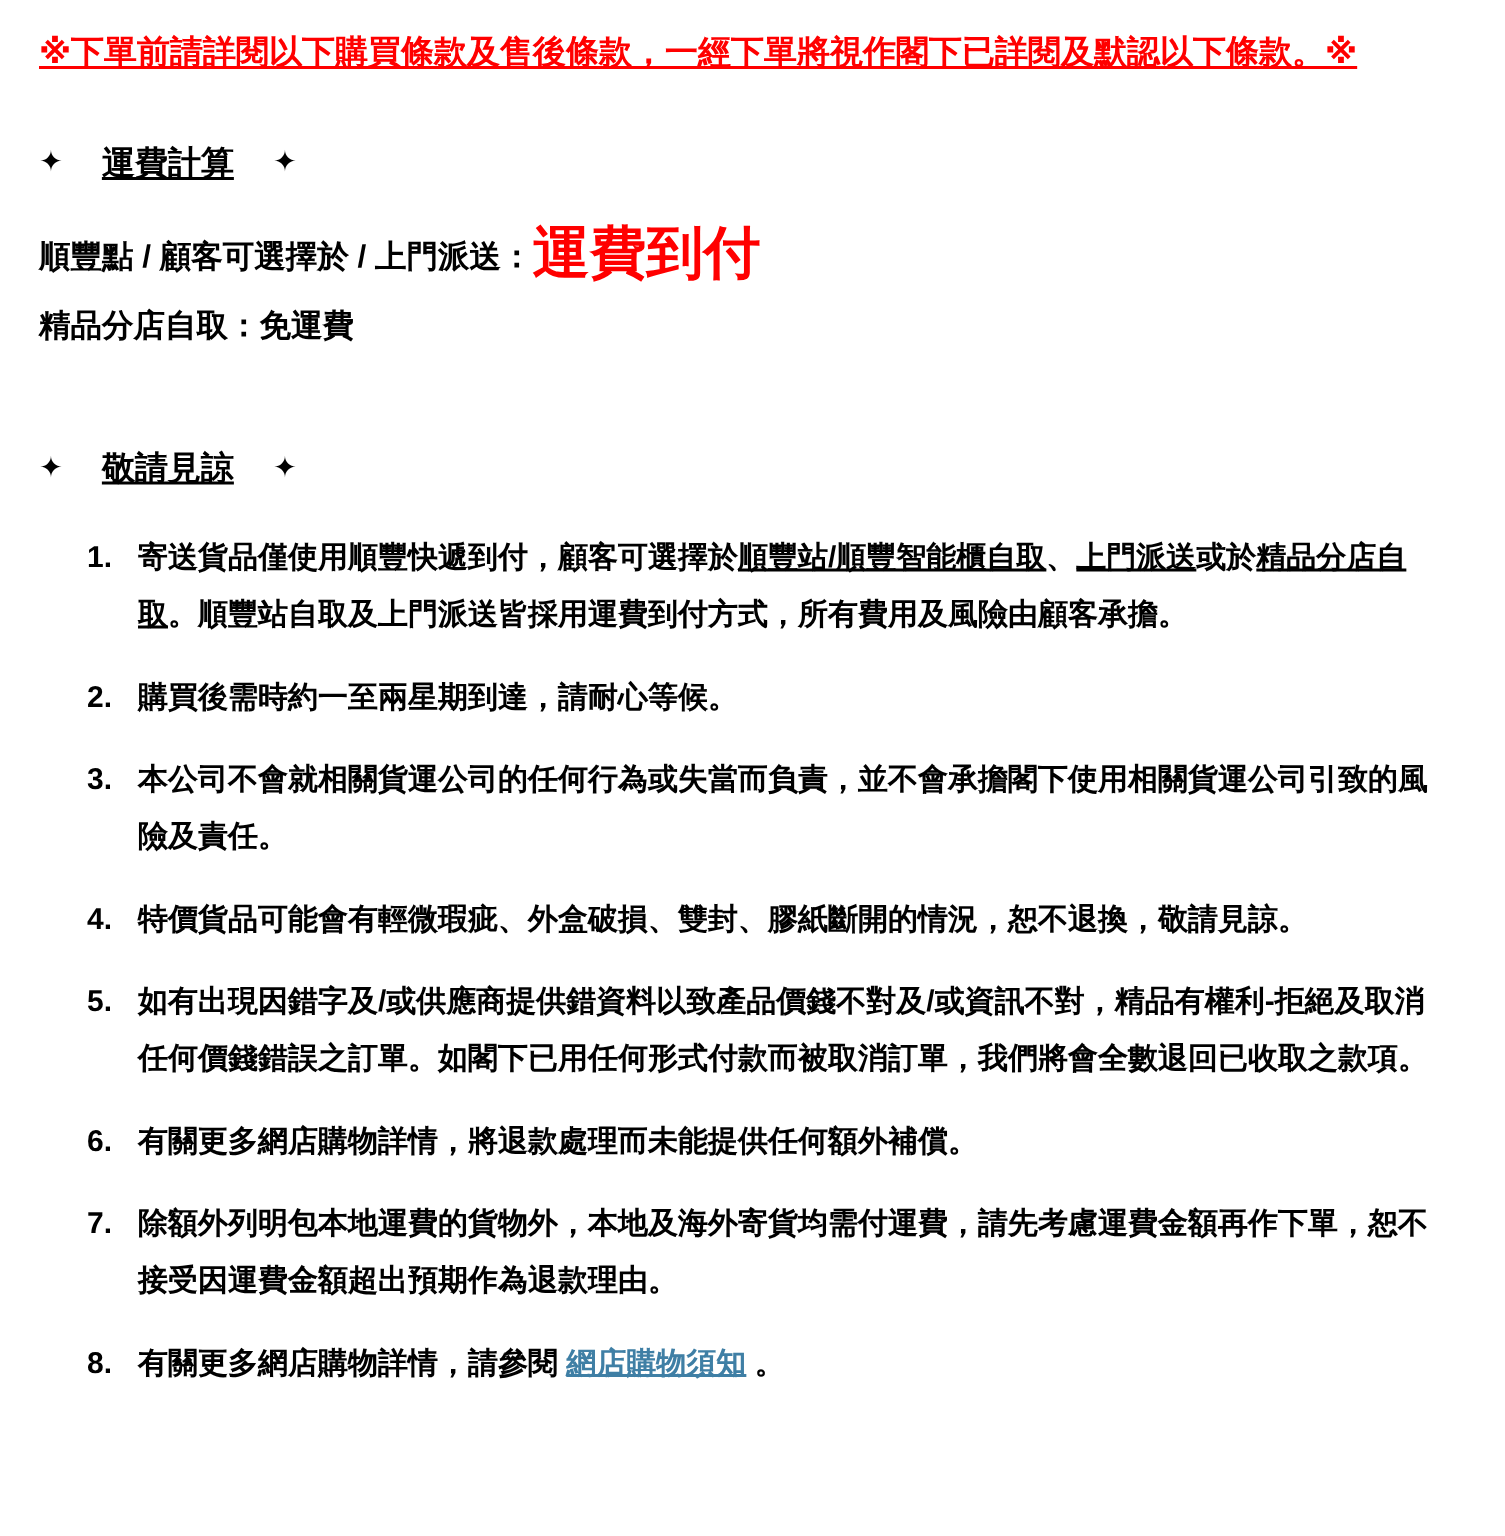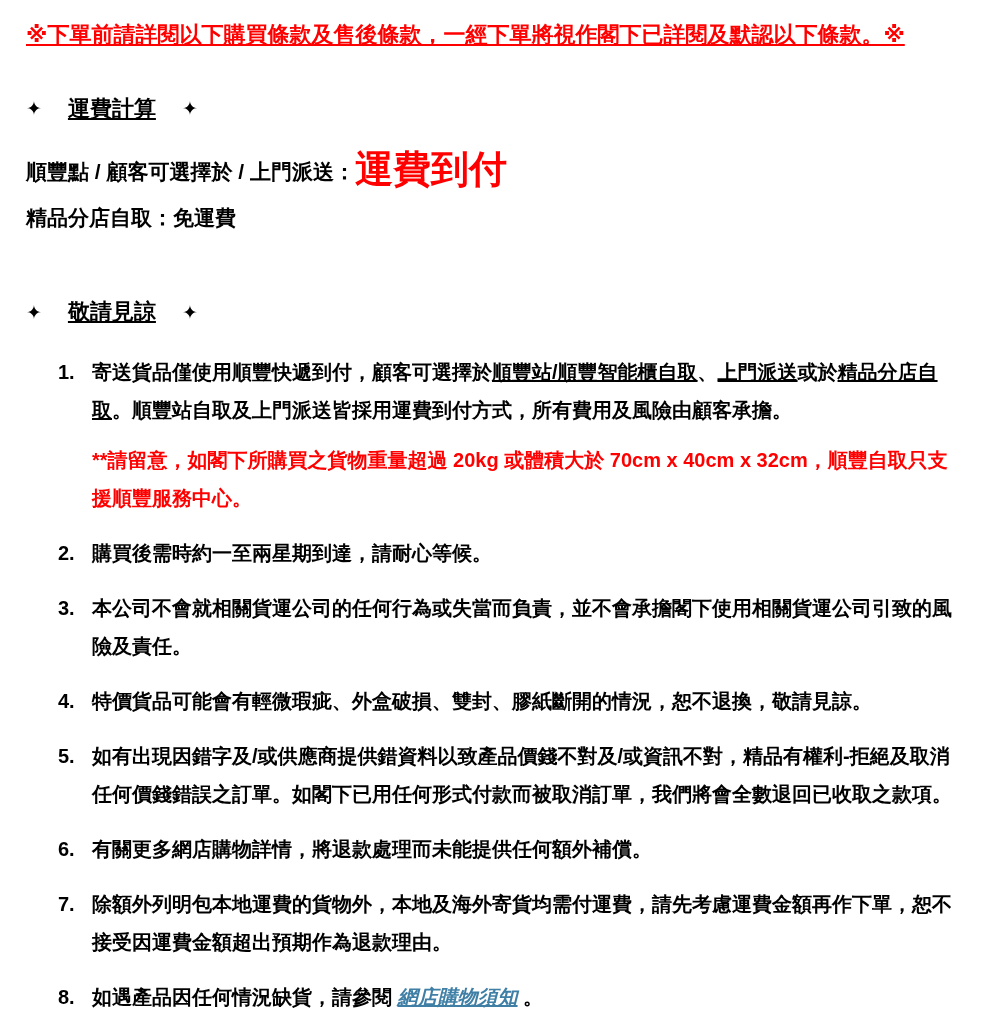--- a/index.html
+++ b/index.html
@@ -24,21 +24,21 @@
   .red-big { color:var(--red,#ff0000); font-size:38px; line-height:1; vertical-align:-3px; }
 
   .terms { list-style:none; margin:26px 0 0 0; padding:0 0 0 32px; }
   .term { display:flex; margin:0 0 17px 0; font-size:20px; }
   .term .num { flex:none; width:26px; margin-right:8px; line-height:1.9; }
   .term .term-body { flex:1; }
   .para { margin:0; line-height:1.9; }
   .para + .para { margin-top:12px; }
   .red-note { color:var(--red,#ff0000); }
   .u { text-decoration:underline; }
-  a.link { color:var(--link,#3f7fa5); text-decoration:underline; cursor:pointer;font-style:italic; }
+  a.link { color:var(--link,#3f7fa5); text-decoration:underline; cursor:pointer; }
 </style>
 </head>
 <body>
 
 <div class="page">
 
   <p class="notice">※下單前請詳閱以下購買條款及售後條款，一經下單將視作閣下已詳閱及默認以下條款。※</p>
 
   <h2 class="section-heading">
     <span class="star">✦</span>
@@ -53,21 +53,20 @@
     <span class="star">✦</span>
     <span class="h-text">敬請見諒</span>
     <span class="star">✦</span>
   </h2>
 
   <ol class="terms">
       <li class="term">
         <span class="num">1.</span>
         <div class="term-body">
           <p class="para"><span>寄送貨品僅使用順豐快遞到付，顧客可選擇於</span><span class="u">順豐站/順豐智能櫃自取</span><span>、</span><span class="u">上門派送</span><span>或於</span><span class="u">精品分店自取</span><span>。順豐站自取及上門派送皆採用運費到付方式，所有費用及風險由顧客承擔。</span></p>
-          <p class="para red-note"><span>**請留意，如閣下所購買之貨物重量超過 20kg 或體積大於 70cm x 40cm x 32cm，順豐自取只支援順豐服務中心。</span></p>
         </div>
       </li>
       <li class="term">
         <span class="num">2.</span>
         <div class="term-body">
           <p class="para"><span>購買後需時約一至兩星期到達，請耐心等候。</span></p>
         </div>
       </li>
       <li class="term">
         <span class="num">3.</span>
@@ -95,18 +94,18 @@
       </li>
       <li class="term">
         <span class="num">7.</span>
         <div class="term-body">
           <p class="para"><span>除額外列明包本地運費的貨物外，本地及海外寄貨均需付運費，請先考慮運費金額再作下單，恕不接受因運費金額超出預期作為退款理由。</span></p>
         </div>
       </li>
       <li class="term">
         <span class="num">8.</span>
         <div class="term-body">
-          <p class="para"><span>如遇產品因任何情況缺貨，請參閱 </span><a class="link" href="#">網店購物須知</a><span> 。</span></p>
+          <p class="para"><span>有關更多網店購物詳情，請參閱 </span><a class="link" href="#">網店購物須知</a><span> 。</span></p>
         </div>
       </li>
     </ol>
 
 </div>
 
 </body></html>

